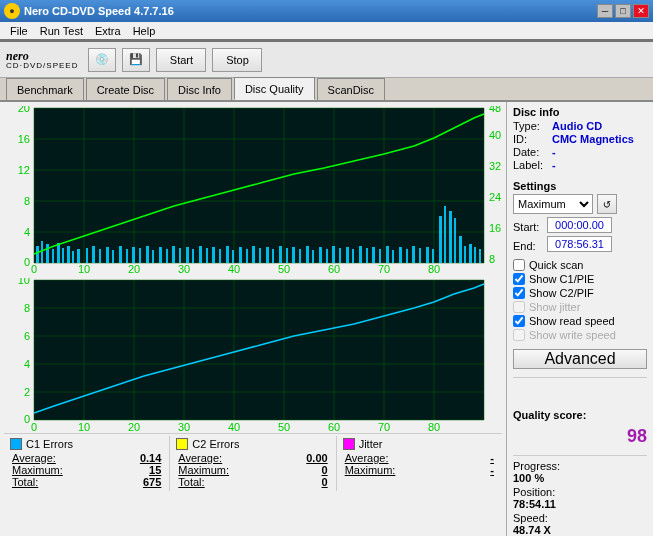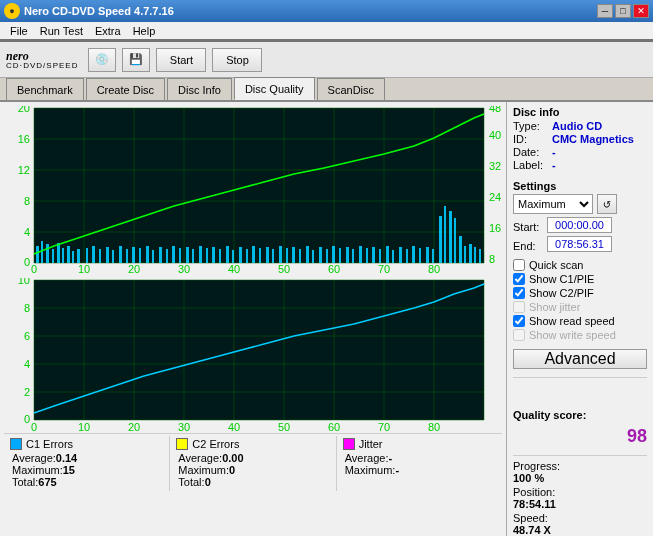--- a/index.html
+++ b/index.html
@@ -133,21 +133,21 @@
       border-top: 1px solid #ccc;
     }
     .legend-item {
       flex: 1;
       padding: 2px 6px;
       border-right: 1px solid #ccc;
     }
     .legend-item:last-child { border-right: none; }
     .legend-title { display: flex; align-items: center; gap: 4px; margin-bottom: 2px; }
     .legend-color { width: 12px; height: 12px; border: 1px solid #666; }
-    .legend-row { display: flex; padding: 0 2px; }
+    .legend-row { display: flex; justify-content: space-between; padding: 0 2px; text-decoration: underline; }
     .legend-label { color: #000; }
     .legend-value { color: #000; font-weight: bold; }
     
     
     .right-panel {
       width: 148px;
       background: #f0f0f0;
       border-left: 1px solid #aaa;
       padding: 4px 6px;
       display: flex;

